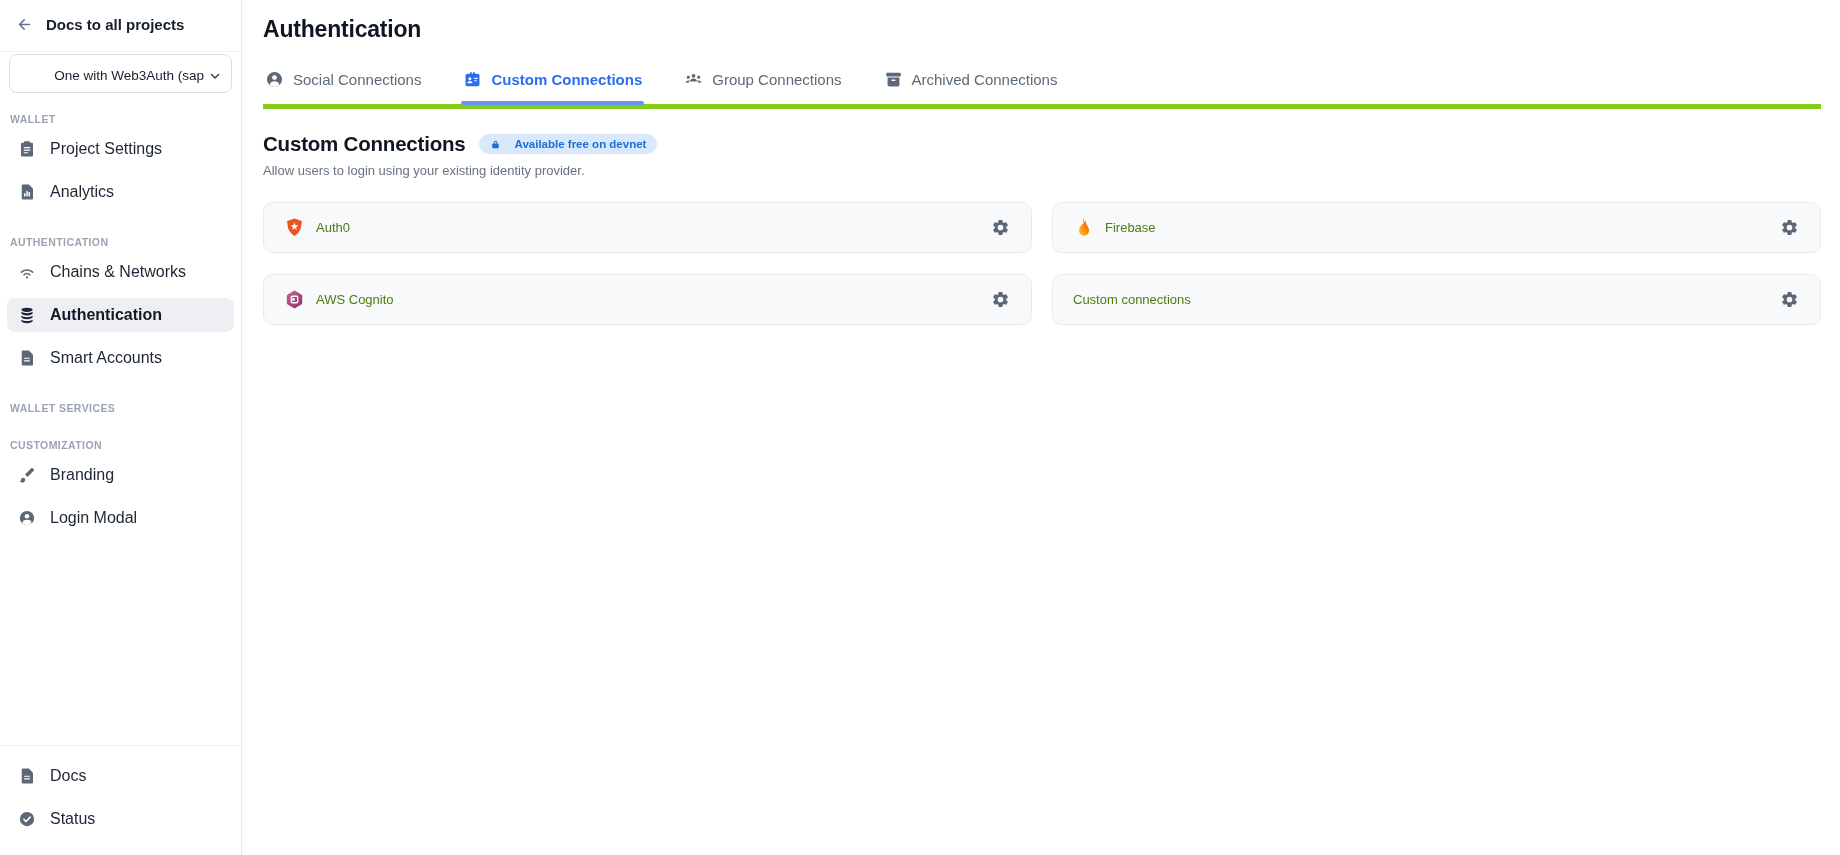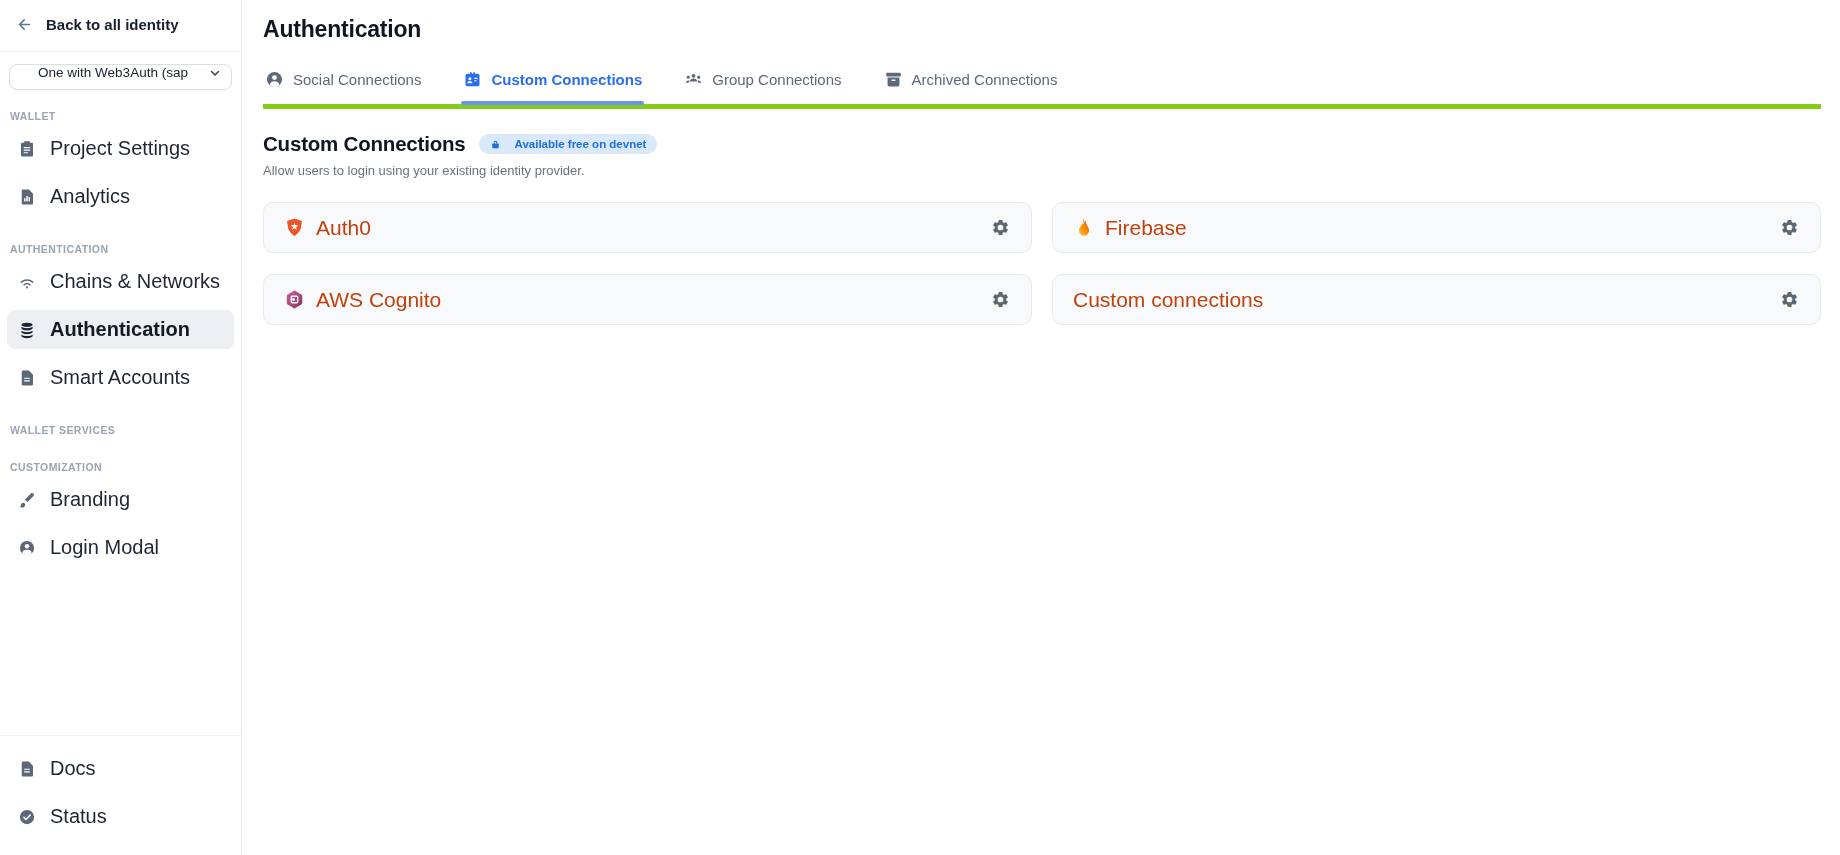--- a/index.html
+++ b/index.html
@@ -15,37 +15,37 @@
     width:242px; flex:none; display:flex; flex-direction:column;
     border-right:1px solid #e7e9ee; background:#ffffff;
   }
   .back-row {
     display:flex; align-items:center; gap:13px;
     padding:16px 16px 18px; font-size:15px; font-weight:700; color:#18202e;
     border-bottom:1px solid #eef0f3; cursor:pointer;
   }
   .back-row .icon { color:#64748b; display:flex; }
   .project-select {
-    margin:12px 9px 2px; width:calc(100% - 18px);
+    margin:2px 9px 2px; width:calc(100% - 18px);
     display:flex; align-items:center; justify-content:space-between; gap:4px;
     border:1px solid #d9dee5; border-radius:8px; background:#fff;
-    padding:0 9px 9px 12px; font-size:13.5px; color:#18202e;
-    font-family:inherit; cursor:pointer; text-align:center;
+    padding:13px 9px 9px 12px; font-size:13.5px; color:#18202e;
+    font-family:inherit; cursor:pointer; text-align:right;
   }
   .project-select .ps-text {
     white-space:nowrap; overflow:hidden; flex:1 1 auto; min-width:0;
   }
   .project-select .icon { color:#3b4452; flex:none; display:flex; }
   .section-label {
     padding:18px 10px 7px; font-size:10.5px; font-weight:700;
     color:#9aa4b2; letter-spacing:.04em;
   }
   .nav-item {
     margin:0 7px 9px; padding:8px 11px; display:flex; align-items:center; gap:14px;
-    font-size:20px; font-weight:500; color:#1d2634; border-radius:8px; cursor:pointer;
+    font-size:16px; font-weight:500; color:#1d2634; border-radius:8px; cursor:pointer;
   }
   .nav-item .icon { color:#5c6878; display:flex; width:18px; justify-content:center; }
   .nav-item.active { background:#edeff3; font-weight:600; color:#121a26; }
   .nav-item.active .icon { color:#1b2433; }
   .sidebar-footer { margin-top:auto; border-top:1px solid #eef0f3; padding:13px 0 10px; }
 
   
   .main { flex:1 1 auto; padding:16px 19px 0 21px; min-width:0; }
   .page-title { font-size:23px; font-weight:700; color:#0f1722; margin-bottom:25px; letter-spacing:-.2px; }
   .tabs { display:flex; gap:38px; border-bottom:5px solid #84cc16; }
@@ -71,40 +71,40 @@
   .section-desc { margin-top:7px; font-size:13px; color:#68727f; }
   .cards {
     margin-top:24px; display:grid; grid-template-columns:1fr 1fr;
     column-gap:20px; row-gap:21px;
   }
   .card {
     height:51px; background:#f8f9fb; border:1px solid #e8eaef; border-radius:10px;
     display:flex; align-items:center; justify-content:space-between;
     padding:0 17px 0 20px; cursor:pointer;
   }
-  .card-left { display:flex; align-items:center; gap:11px; font-size:21px; font-weight:500; color:#c2410c; }
+  .card-left { display:flex; align-items:center; gap:11px; font-size:13px; font-weight:500; color:#4d7c0f; }
   .card-left .icon { display:flex; }
   .gear-btn {
     background:none; border:none; color:#5b6773; cursor:pointer; display:flex; padding:4px;
   }
 </style>
 </head>
 <body>
 
 <div class="app">
 
   <aside class="sidebar">
 
     <div class="back-row">
       <span class="icon">
         <svg width="17" height="17" viewBox="0 0 24 24" fill="none" stroke="currentColor" stroke-width="2.2" stroke-linecap="round" stroke-linejoin="round">
             <path d="M19 12H5M11.5 18.5L5 12l6.5-6.5"></path>
           </svg>
       </span>
-      <span>Back to all identity</span>
+      <span>Docs to all projects</span>
     </div>
 
     <button class="project-select">
       <span class="ps-text">One with Web3Auth (sap</span>
       <span class="icon">
         <svg width="14" height="14" viewBox="0 0 24 24" fill="none" stroke="currentColor" stroke-width="2.6" stroke-linecap="round" stroke-linejoin="round">
             <path d="M6 9.5l6 6 6-6"></path>
           </svg>
       </span>
     </button>

